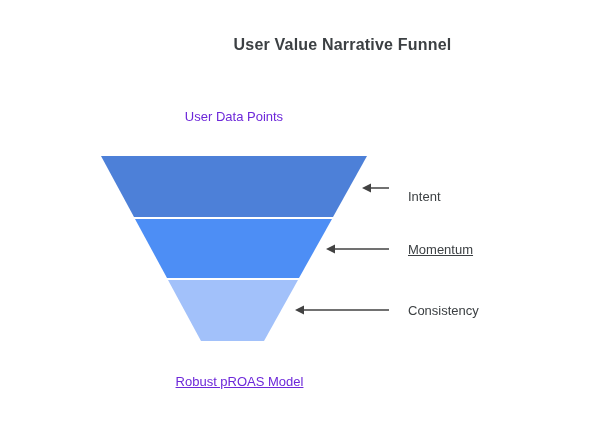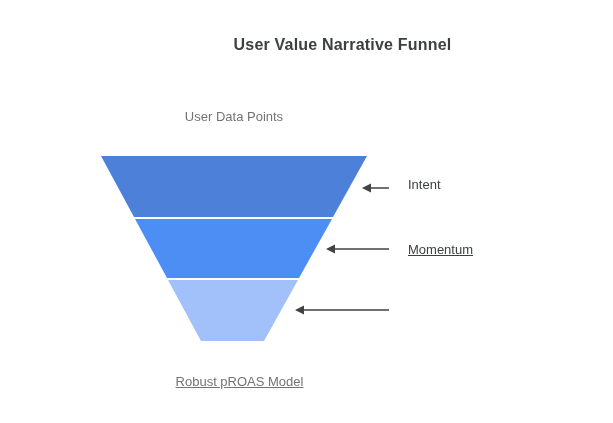--- a/index.html
+++ b/index.html
@@ -21,21 +21,21 @@
     line-height: 26px;
     font-weight: 700;
     color: #3c4043;
     letter-spacing: 0.2px;
     padding-left: 36px;
   }
   .caption {
     position: absolute;
     font-size: 13px;
     line-height: 18px;
-    color: #737373;
+    color: #6d28d9;
   }
   .top-label {
     top: 108px;
     left: 101px;
     width: 266px;
     text-align: center;
   }
   .bottom-label {
     top: 373px;
     left: 102px;
@@ -44,21 +44,21 @@
     text-decoration: underline;
   }
   .stage-label {
     position: absolute;
     left: 408px;
     font-size: 13px;
     line-height: 19px;
     color: #3c4043;
     white-space: nowrap;
   }
-  .stage-label.intent      { top: 175px; }
+  .stage-label.intent      { top: 187px; }
   .stage-label.momentum    { top: 240px; text-decoration: underline; }
   .stage-label.consistency { top: 301px; }
   .funnel-svg {
     position: absolute;
     top: 0;
     left: 0;
   }
 </style>
 </head>
 <body>
@@ -90,16 +90,17 @@
     <g>
       <line x1="389" y1="310" x2="303" y2="310" stroke-width="1.5" stroke="#424242"></line>
       <polygon points="295,310 304,305.5 304,314.5" fill="#424242"></polygon>
     </g>
   </svg>
 
   <div class="stage-label intent">Intent</div>
 
   <div class="stage-label momentum">Momentum</div>
 
+  <div class="stage-label consistency">Consistency</div>
 
   <div class="caption bottom-label">Robust pROAS Model</div>
 
 </div>
 
 </body></html>

